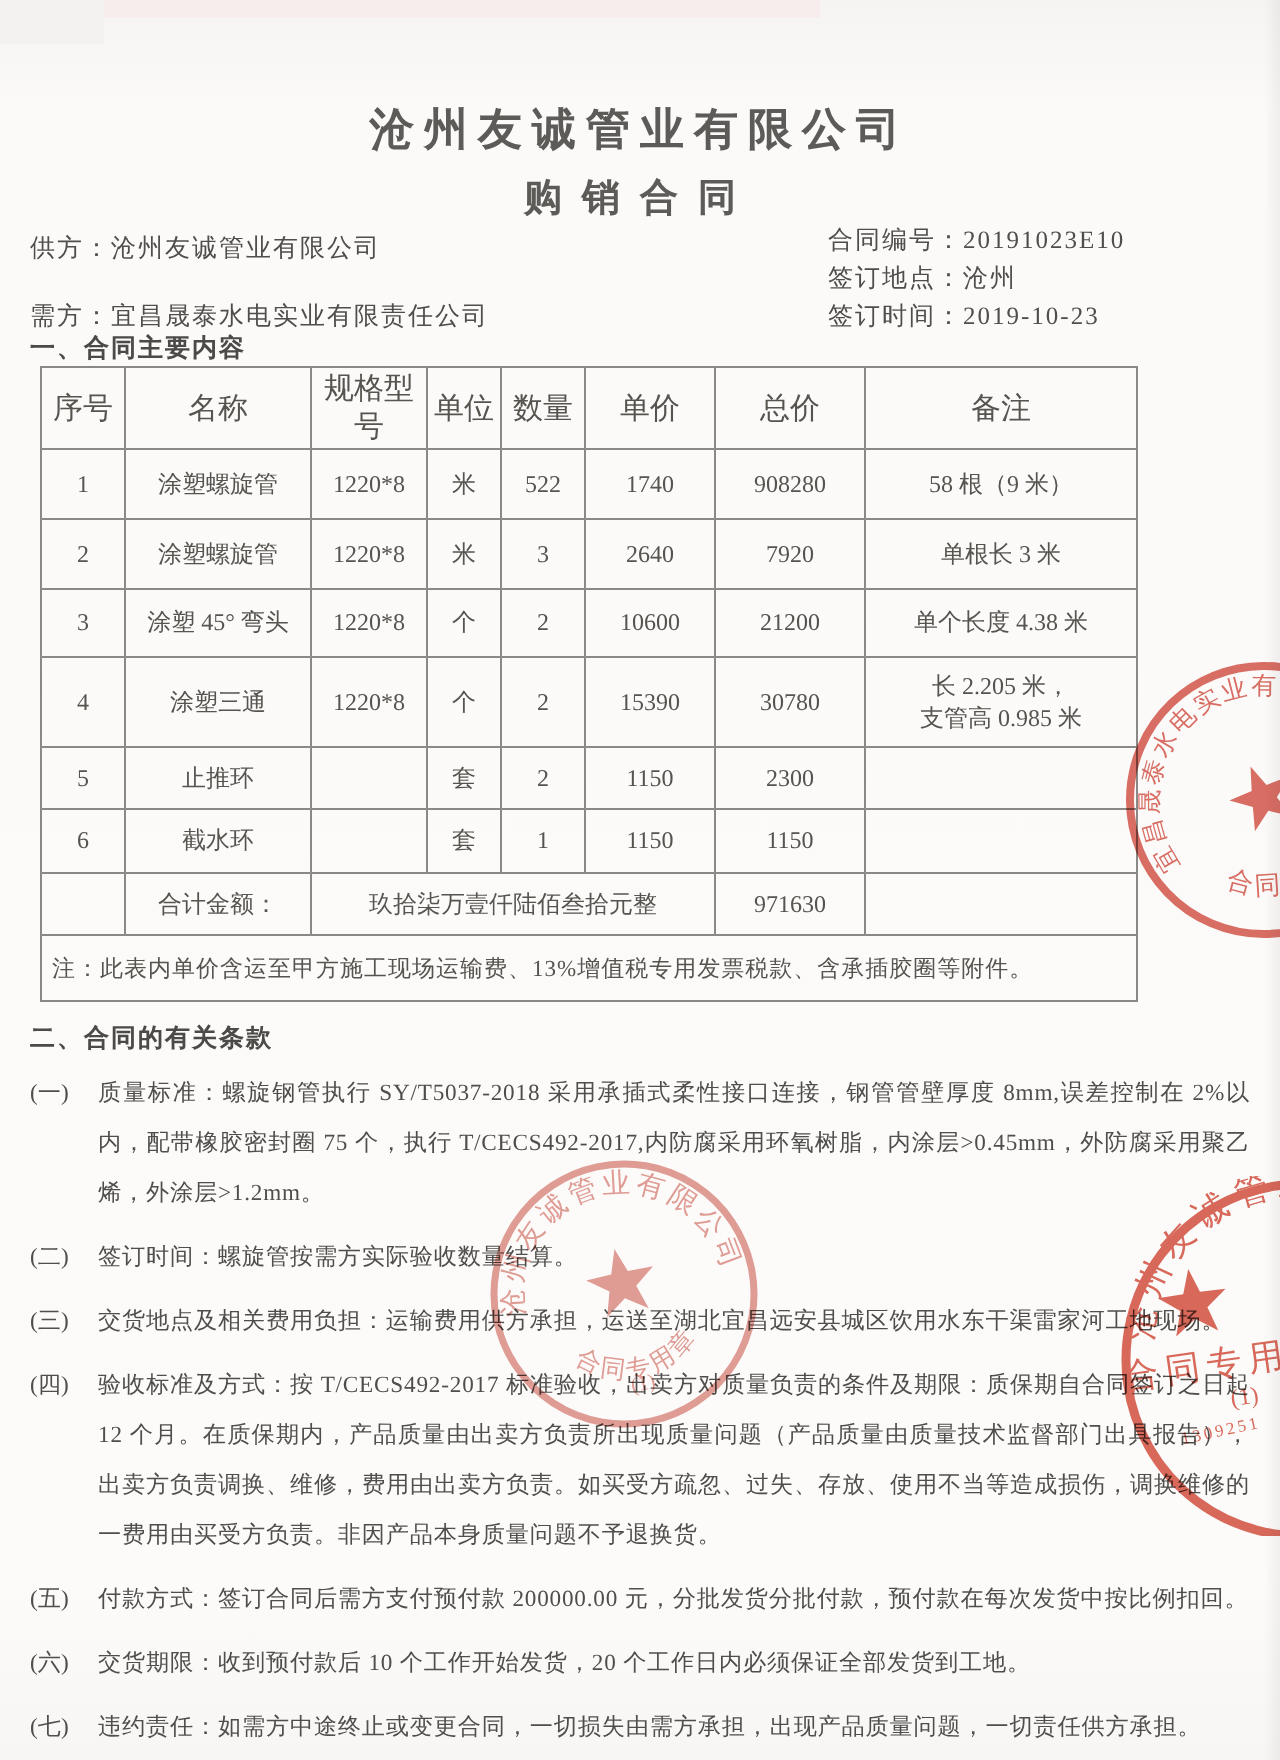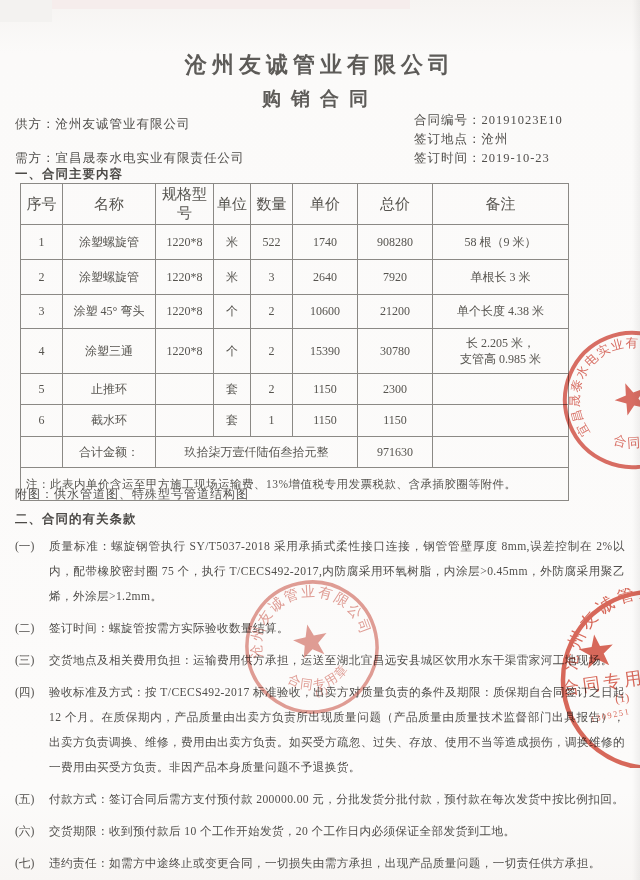--- a/index.html
+++ b/index.html
@@ -171,21 +171,20 @@
       <td colspan="4">玖拾柒万壹仟陆佰叁拾元整</td>
       <td>971630</td>
       <td></td>
     </tr>
     <tr class="note-row">
       <td colspan="8">注：此表内单价含运至甲方施工现场运输费、13%增值税专用发票税款、含承插胶圈等附件。</td>
     </tr>
   </tbody>
     </table>
 
-  <div class="attachment">附图：供水管道图、特殊型号管道结构图</div>
 
   <div class="sec-heading sec2">二、合同的有关条款</div>
 
   <div class="clauses">
     <div class="clause">
       <span class="clause-no">(一)</span>
       <span class="clause-text">质量标准：螺旋钢管执行 SY/T5037-2018 采用承插式柔性接口连接，钢管管壁厚度 8mm,误差控制在 2%以内，配带橡胶密封圈 75 个，执行 T/CECS492-2017,内防腐采用环氧树脂，内涂层&gt;0.45mm，外防腐采用聚乙烯，外涂层&gt;1.2mm。</span>
     </div>
     <div class="clause">
       <span class="clause-no">(二)</span>

